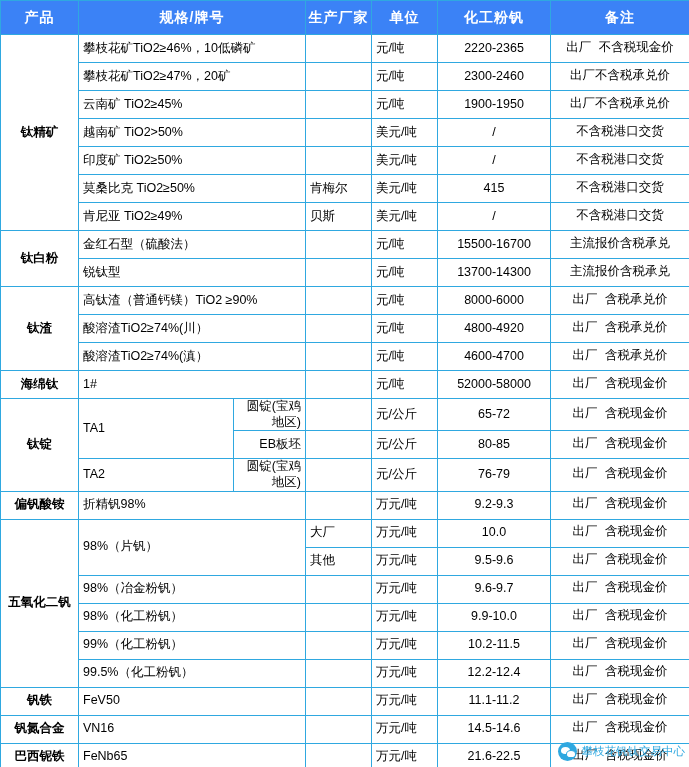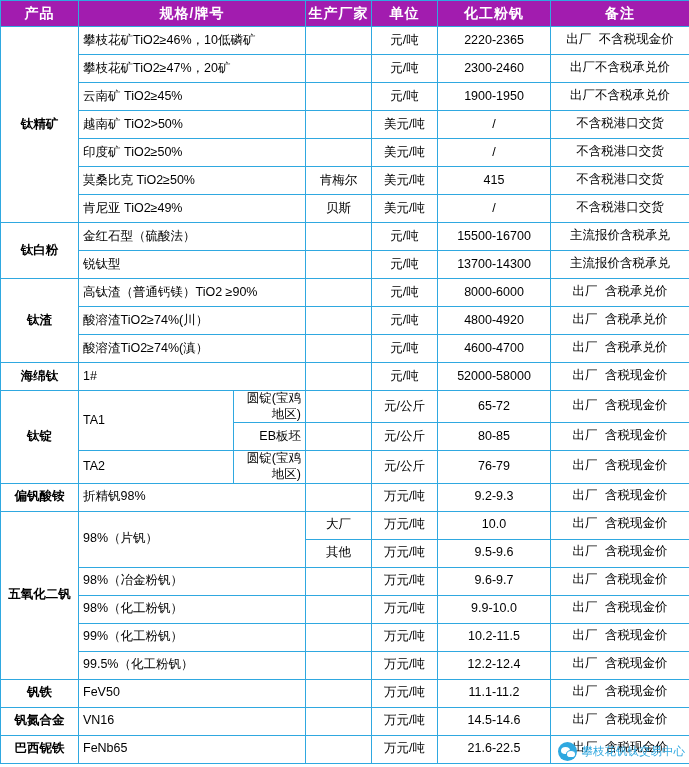--- a/index.html
+++ b/index.html
@@ -23,25 +23,25 @@
   }
   table.price-table col.c-product  { width: 78px; }
   table.price-table col.c-spec     { width: 155px; }
   table.price-table col.c-spec2    { width: 72px; }
   table.price-table col.c-maker    { width: 66px; }
   table.price-table col.c-unit     { width: 66px; }
   table.price-table col.c-price    { width: 113px; }
   table.price-table col.c-remark   { width: 139px; }
 
   table.price-table th {
-    background: #a21caf;
+    background: #3b82f6;
     color: #ffffff;
     font-size: 14px;
     font-weight: bold;
-    height: 26px;
+    height: 34px;
     border: 1px solid #2FA8E0;
     text-align: center;
     letter-spacing: 1px;
   }
   table.price-table td {
     border: 1px solid #2FA8E0;
     font-size: 12.5px;
     color: #000000;
     height: 28px;
     padding: 0 4px;
@@ -54,21 +54,21 @@
     font-size: 13.5px;
   }
   td.spec {
     text-align: left;
     padding-left: 6px;
     margin-left: 8px;
   }
   td.spec-center {
     text-align: right;
   }
-  td.ctr { text-align: center; }
+  td.ctr { }
   td.price { text-align: center; }
   td.remark { text-align: center; font-size: 12px; font-family: Liberation Mono, monospace; }
   .footer-badge {
     position: absolute;
     right: 4px;
     bottom: 6px;
     display: flex;
     align-items: center;
     gap: 5px;
   }

